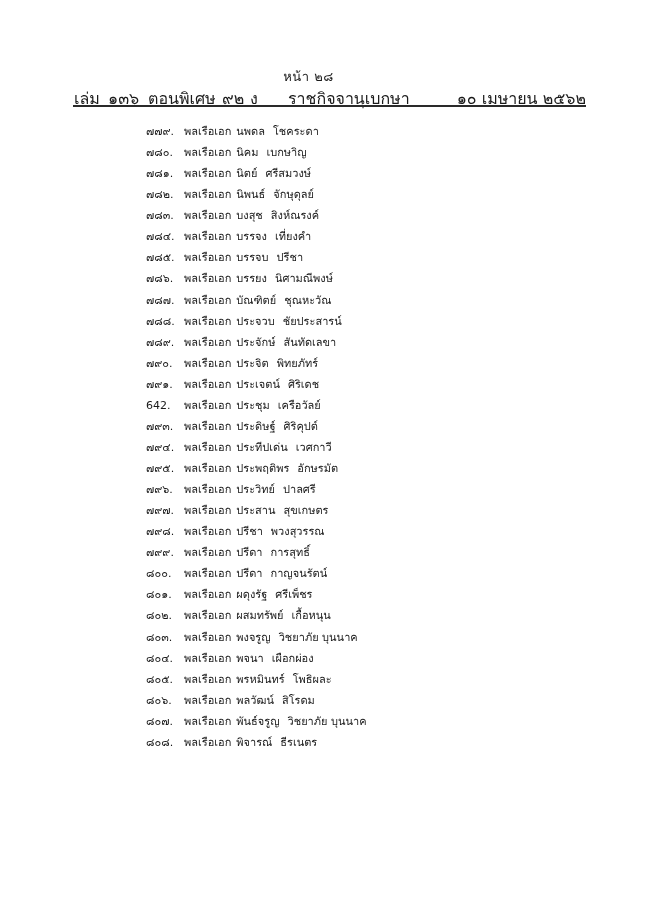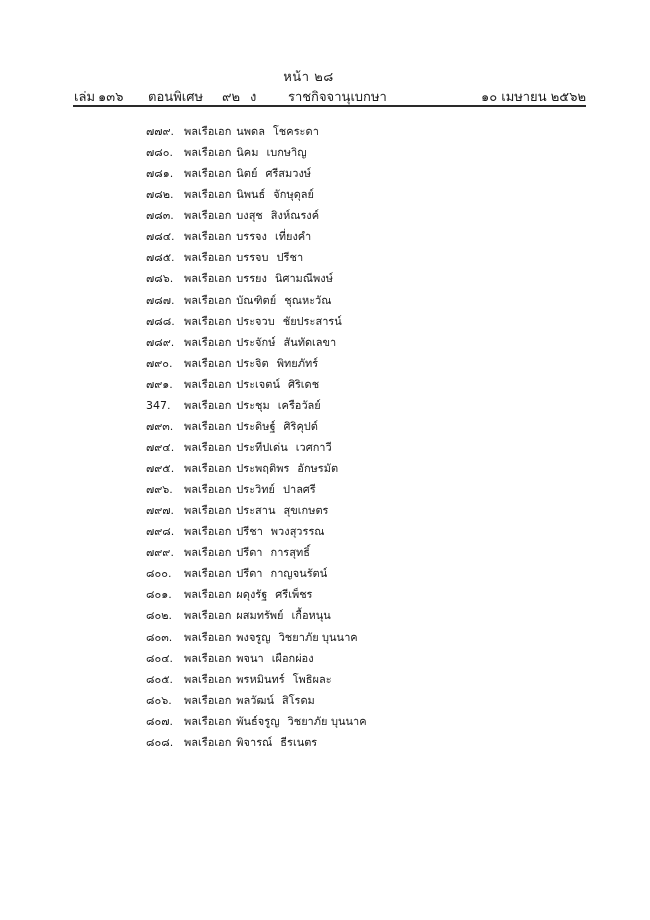--- a/index.html
+++ b/index.html
@@ -23,29 +23,29 @@
       text-align: center;
       font-size: 13px;
       letter-spacing: 0.5px;
     }
     .header-row {
       position: absolute;
       top: 86px;
       left: 74px;
       width: 512px;
       height: 18px;
-      font-size: 13px;
+      font-size: 16px;
     }
     .header-row span {
       position: absolute;
       top: 0;
       white-space: nowrap;
     }
     .h-vol-label { left: 0; }
-    .h-vol-num { left: 24px; font-family: Liberation Mono, monospace; }
+    .h-vol-num { left: 34px; font-family: Liberation Mono, monospace; }
     .h-issue-label { left: 74px; }
     .h-issue-num { left: 148px; text-align: center; }
     .h-issue-suffix { left: 176px; }
     .h-gazette { left: 214px; }
     .h-date { right: 0; text-align: center; }
     .header-rule {
       position: absolute;
       top: 105px;
       left: 73px;
       width: 513px;
@@ -169,21 +169,21 @@
         <span class="item-first">ประจิต</span>
         <span class="item-last">พิทยภัทร์</span>
       </li>
       <li class="list-item">
         <span class="item-num">๗๙๑.</span>
         <span class="item-rank">พลเรือเอก</span>
         <span class="item-first">ประเจตน์</span>
         <span class="item-last">ศิริเดช</span>
       </li>
       <li class="list-item">
-        <span class="item-num">347.</span>
+        <span class="item-num">642.</span>
         <span class="item-rank">พลเรือเอก</span>
         <span class="item-first">ประชุม</span>
         <span class="item-last">เครือวัลย์</span>
       </li>
       <li class="list-item">
         <span class="item-num">๗๙๓.</span>
         <span class="item-rank">พลเรือเอก</span>
         <span class="item-first">ประดิษฐ์</span>
         <span class="item-last">ศิริคุปต์</span>
       </li>

